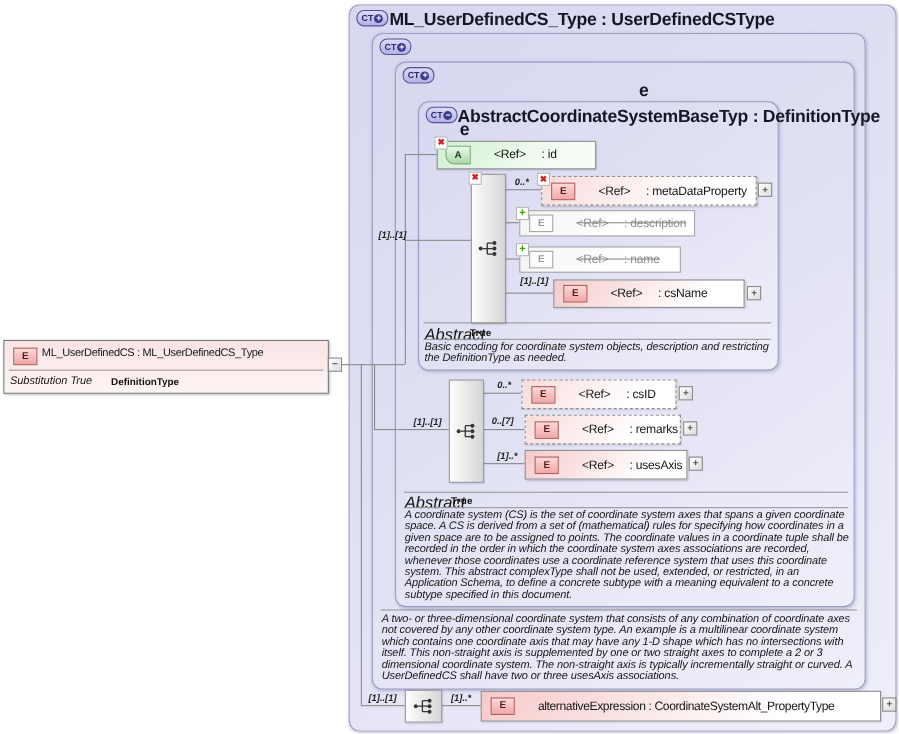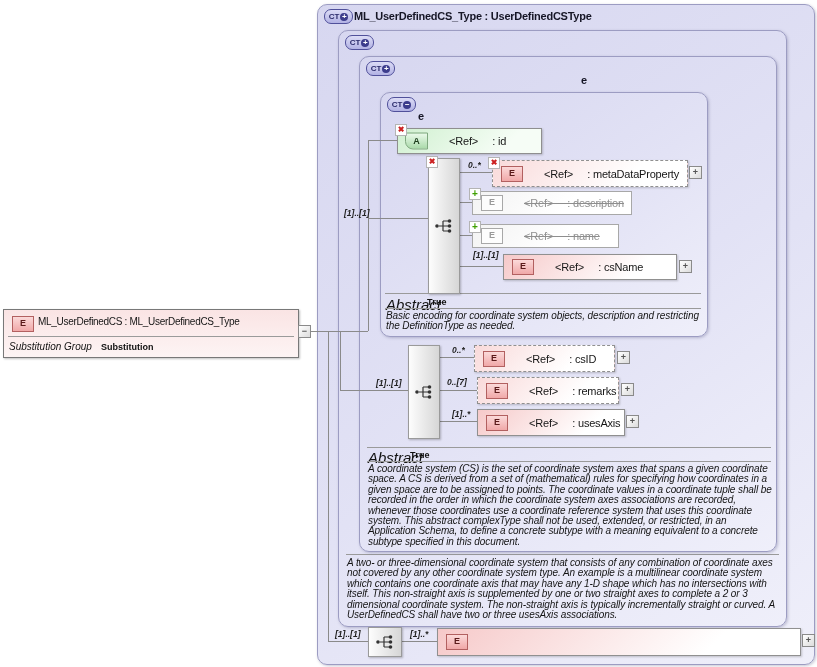--- a/index.html
+++ b/index.html
@@ -3,21 +3,21 @@
 <meta charset="utf-8">
 <style>
   html,body{margin:0;padding:0;background:#fff}
   .canvas{position:relative;width:817px;height:667px;background:#fff;
           font-family:"Liberation Sans",sans-serif;overflow:hidden}
 
   
   .tbox{position:absolute;border:1px solid #9c9cc2;border-radius:10px;
         background:linear-gradient(145deg,#d7d7f0 0%,#e2e2f5 55%,#efeffa 100%);
         box-shadow:1px 1px 3px rgba(90,90,130,.35)}
-  .hdr{position:absolute;font-size:11px;font-weight:bold;color:#161626;
+  .hdr{position:absolute;font-size:16px;font-weight:bold;color:#161626;
        letter-spacing:-0.25px;white-space:nowrap}
   .ct{position:absolute;width:27px;height:13px;border:1px solid #50509a;border-radius:7px;
       background:linear-gradient(180deg,#dcdcf6,#b2b2e4);
       display:flex;align-items:center;justify-content:center;gap:1px}
   .ct b{font-size:8px;color:#2a2a6a;line-height:9px;font-style:normal}
   .ct i{font-style:normal;width:8px;height:8px;border-radius:50%;background:#3c3c8c;
         color:#fff;font-size:8px;line-height:8px;font-weight:bold;text-align:center}
 
   
   .line{position:absolute;background:#8a8a8a}
@@ -105,20 +105,21 @@
     <div class="absval" style="left:50px;top:393px">True</div>
     <div class="divider" style="left:7px;top:404px;width:404px"></div>
     <div class="annot" style="left:8px;top:407px;width:404px">A coordinate system (CS) is the set of coordinate system axes that spans a given coordinate space. A CS is derived from a set of (mathematical) rules for specifying how coordinates in a given space are to be assigned to points. The coordinate values in a coordinate tuple shall be recorded in the order in which the coordinate system axes associations are recorded, whenever those coordinates use a coordinate reference system that uses this coordinate system. This abstract complexType shall not be used, extended, or restricted, in an Application Schema, to define a concrete subtype with a meaning equivalent to a concrete subtype specified in this document.</div>
   </div>
 
   <div class="tbox" style="left:380px;top:92px;width:326px;height:243px">
     <div class="ct" style="left:6px;top:4px">
       <b>CT</b>
         <i>−</i>
     </div>
+    <div class="hdr" style="left:35px;top:5px">AbstractCoordinateSystemBaseTyp : DefinitionType</div>
     <div class="hdr" style="left:37px;top:17px">e</div>
     <div class="divider" style="left:4px;top:200px;width:316px"></div>
     <div class="abslbl" style="left:5px;top:203px">Abstract</div>
     <div class="absval" style="left:46px;top:204px">True</div>
     <div class="divider" style="left:4px;top:215px;width:316px"></div>
     <div class="annot" style="left:5px;top:218px;width:316px">Basic encoding for coordinate system objects, description and restricting the DefinitionType as needed.</div>
   </div>
 
   <div class="line" style="left:310px;top:331px;width:58px;height:1px"></div>
   <div class="line" style="left:328px;top:331px;width:1px;height:310px"></div>
@@ -137,22 +138,22 @@
   <div class="line" style="left:438px;top:357px;width:36px;height:1px"></div>
   <div class="line" style="left:438px;top:390px;width:39px;height:1px"></div>
   <div class="line" style="left:438px;top:421px;width:39px;height:1px"></div>
 
   <div class="line" style="left:400px;top:641px;width:37px;height:1px"></div>
 
   <div class="lelem">
     <div class="eicon"><span>E</span></div>
     <div class="ltitle">ML_UserDefinedCS : ML_UserDefinedCS_Type</div>
     <div class="ldiv"></div>
-    <div class="lsub">Substitution Group</div>
-    <div class="lsubval">Substitution</div>
+    <div class="lsub">Substitution True</div>
+    <div class="lsubval">DefinitionType</div>
   </div>
   <div class="handle" style="left:298px;top:325px"><span>−</span></div>
 
   <div class="attrbox" style="left:397px;top:128px;width:143px;height:24px">
     <div class="aicon"><span>A</span></div>
     <div class="lbl">&lt;Ref&gt;&nbsp;&nbsp;&nbsp;&nbsp;&nbsp;: id</div>
   </div>
   <div class="badge x" style="left:395px;top:124px"><span>✖</span></div>
 
   <div class="occ" style="left:344px;top:208px">[1]..[1]</div>
@@ -232,16 +233,17 @@
       <circle cx="4" cy="9" r="1.8" fill="#333"></circle>
       <path d="M6 9h4 M10 4v10 M10 4h5 M10 9h5 M10 14h5" stroke="#333" stroke-width="1.2" fill="none"></path>
       <circle cx="16.5" cy="4" r="1.8" fill="#333"></circle>
         <circle cx="16.5" cy="9" r="1.8" fill="#333"></circle>
         <circle cx="16.5" cy="14" r="1.8" fill="#333"></circle>
     </svg>
   </div>
   <div class="occ" style="left:410px;top:629px">[1]..*</div>
   <div class="elem" style="left:437px;top:628px;width:362px;height:26px">
     <div class="eicon"><span>E</span></div>
+    <div class="lbl" style="letter-spacing:-0.35px">alternativeExpression : CoordinateSystemAlt_PropertyType</div>
   </div>
   <div class="handle" style="left:802px;top:634px"><span>+</span></div>
 
 </div>
 
 </body></html>

